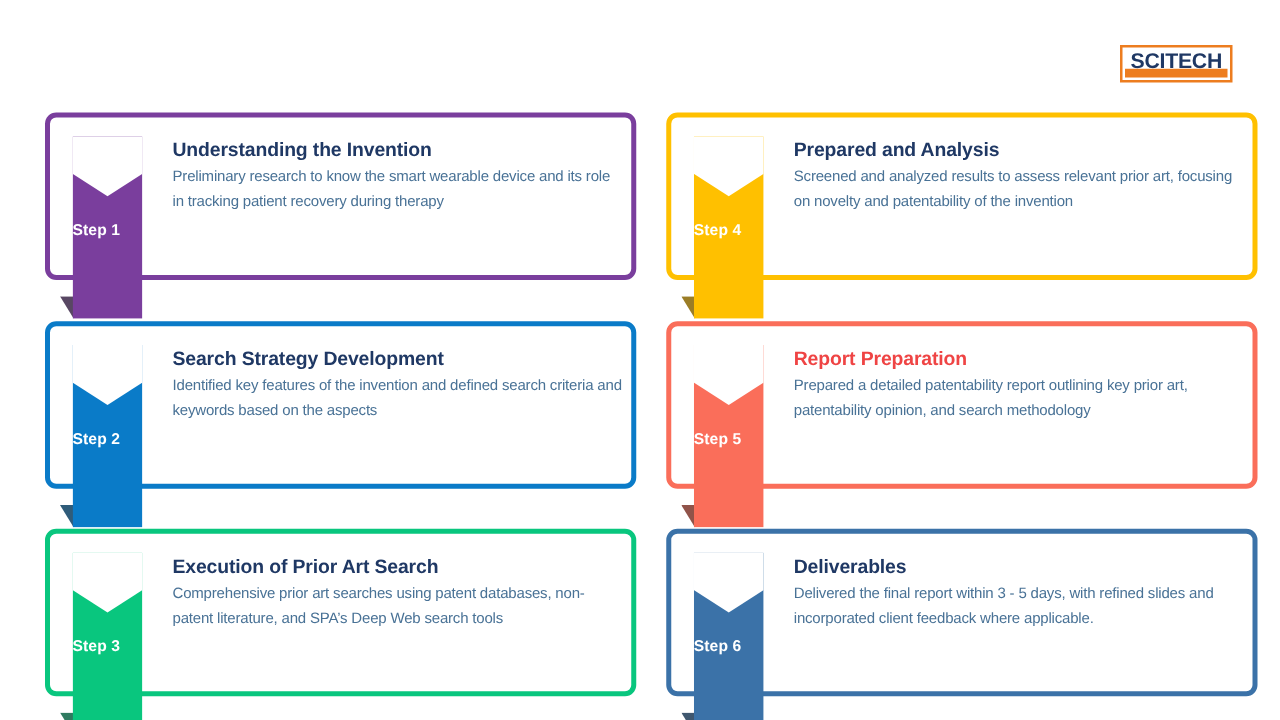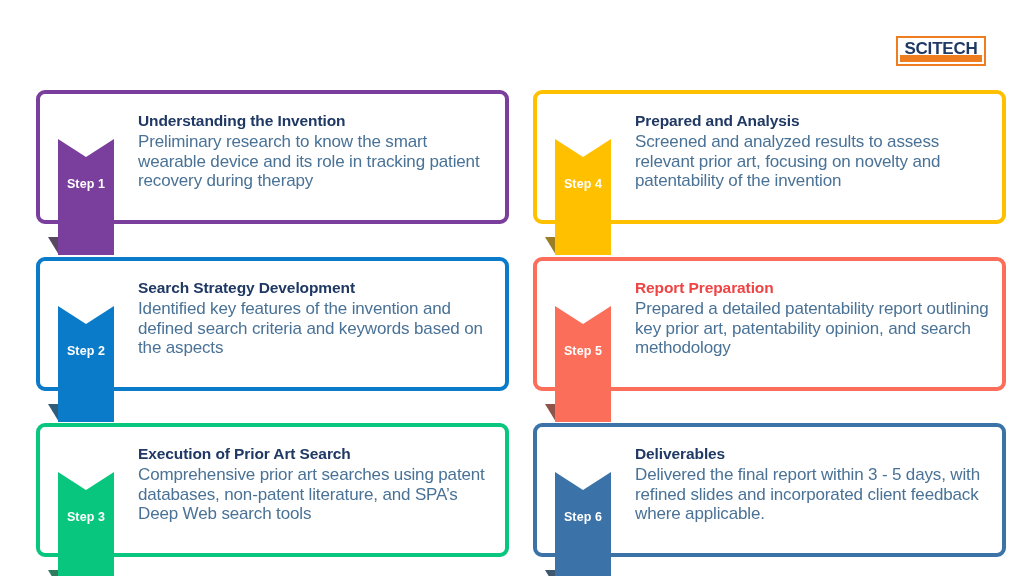--- a/index.html
+++ b/index.html
@@ -106,21 +106,20 @@
     height: 18px;
     background: #3B2748;
     clip-path: polygon(0% 0%, 100% 0%, 100% 100%);
     opacity: 0.85;
   }
   .ribbon-label {
     position: absolute;
     left: 0;
     width: 56px;
     top: 68px;
-    text-align: center;
     color: #ffffff;
     font-size: 12.5px;
     font-weight: bold;
     font-family: "Liberation Sans", sans-serif;
     letter-spacing: 0.1px;
     z-index: 3;
   }
 
   
   .card-text {
@@ -132,21 +131,21 @@
   .card-title {
     font-size: 15.5px;
     font-weight: bold;
     color: #1F3864;
     line-height: 19px;
     margin: 0 0 2px 0;
     font-family: "Liberation Sans", sans-serif;
     letter-spacing: -0.1px;
   }
   .card-desc {
-    font-size: 17px;
+    font-size: 12px;
     color: #497296;
     line-height: 19.5px;
     margin: 0;
     font-family: "Liberation Sans", sans-serif;
     letter-spacing: -0.15px;
   }
 </style>
 </head>
 <body>
 

